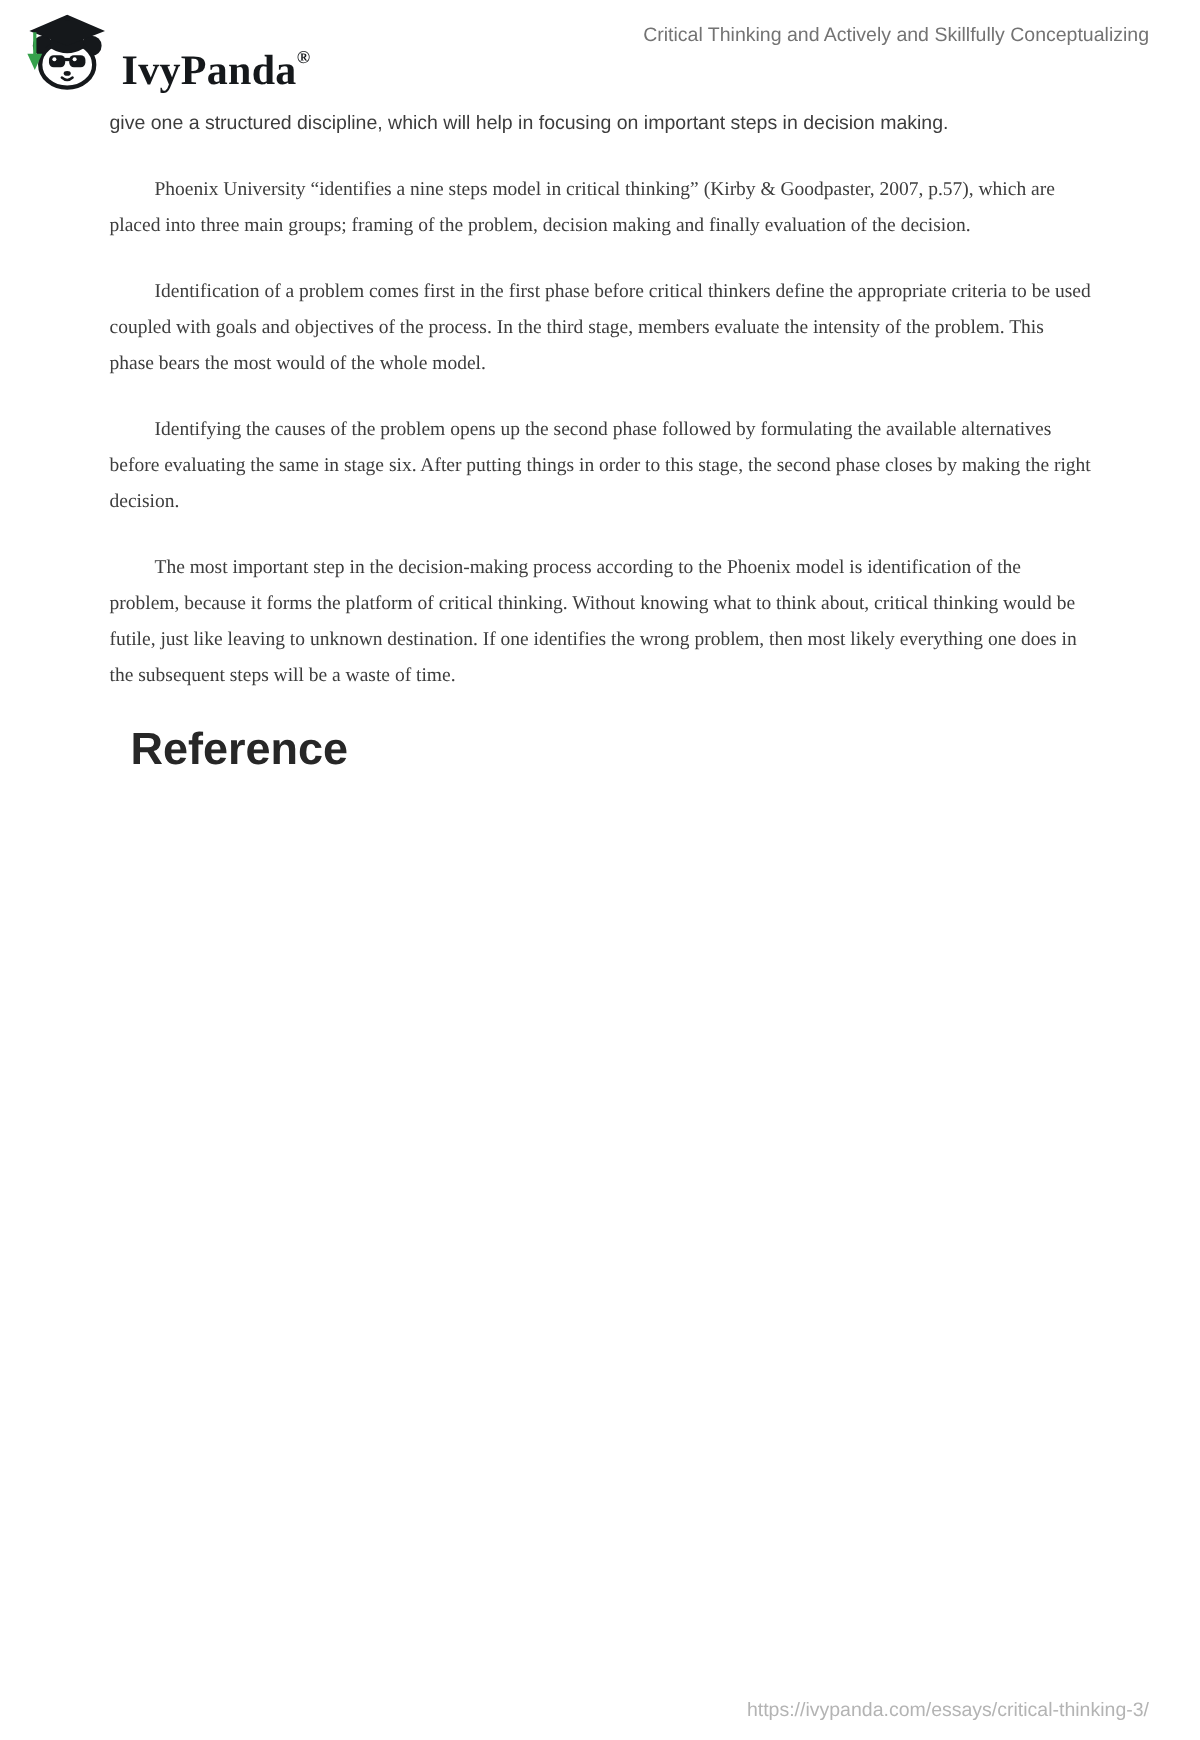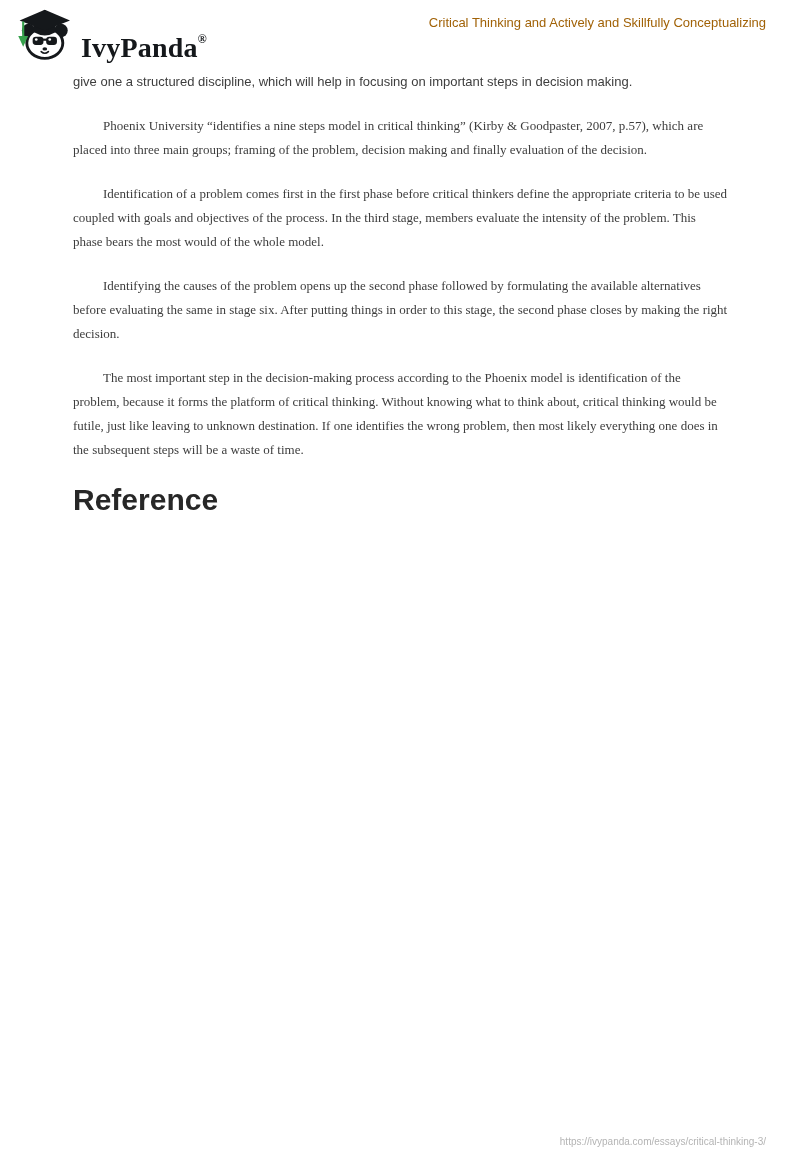--- a/index.html
+++ b/index.html
@@ -43,21 +43,21 @@
     padding-top: 6px;
   }
   .brand sup {
     font-size: 12px;
     font-weight: 700;
     vertical-align: 14px;
   }
   .doc-title {
     margin-top: 7px;
     font-size: 13px;
-    color: #a16207;
+    color: #737373;
     line-height: 1.2;
   }
 
   
   .content {
     margin: 6px 72px 0 73px;
     width: 655px;
   }
   .content p {
     font-size: 13px;
@@ -67,32 +67,32 @@
   }
   .content p.indent {
     text-indent: 30px;
     font-family: Liberation Serif, serif;
   }
   .ref-heading {
     font-size: 30px;
     line-height: 36px;
     font-weight: 700;
     color: #272727;
-    margin: 19px 0 25px 0;
+    margin: 19px 0 25px 14px;
   }
   .reference-entry .italic {
     font-style: italic;
   }
 
   
   .footer-url {
     position: absolute;
     right: 34px;
     bottom: 13px;
-    font-size: 10px;
+    font-size: 13px;
     color: #b4b4b4;
   }
 </style>
 </head>
 <body>
 
 <div class="header">
   <div class="logo">
     <svg class="logo-mark" viewBox="0 0 64 60" xmlns="http://www.w3.org/2000/svg" aria-hidden="true">
 

